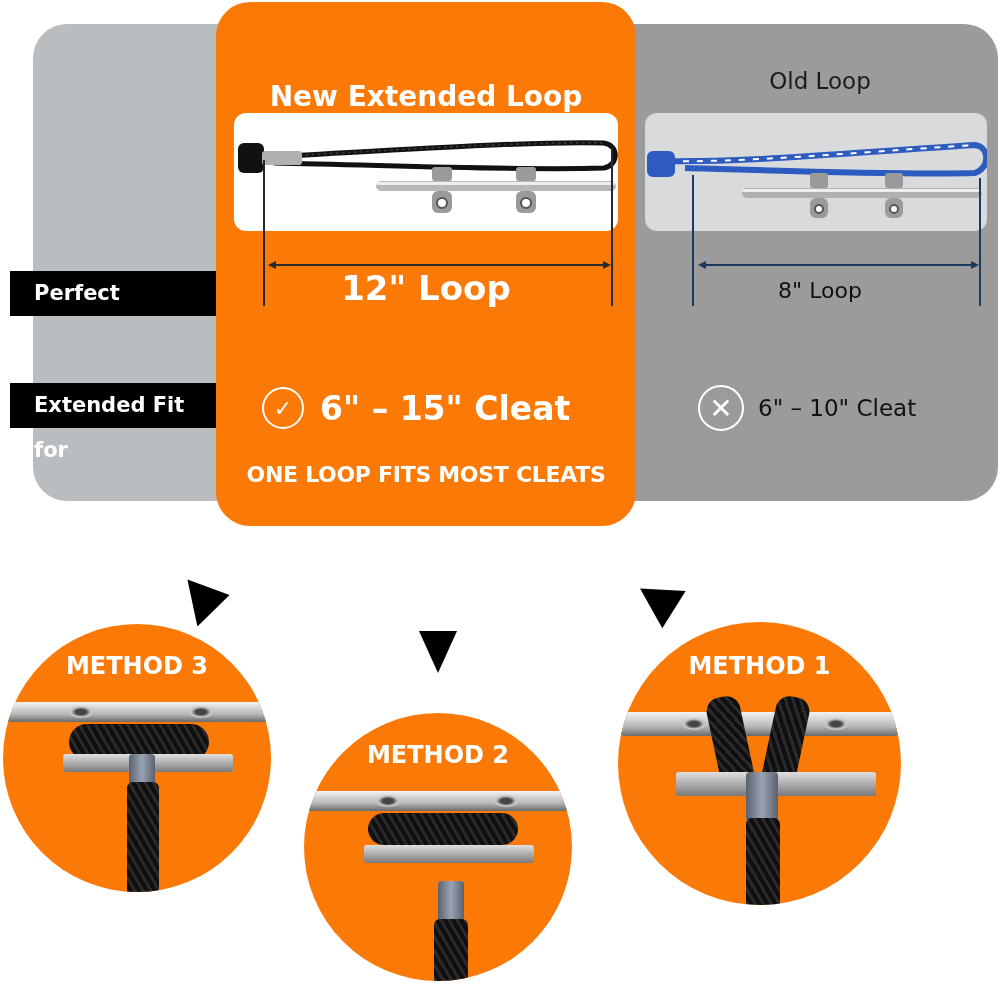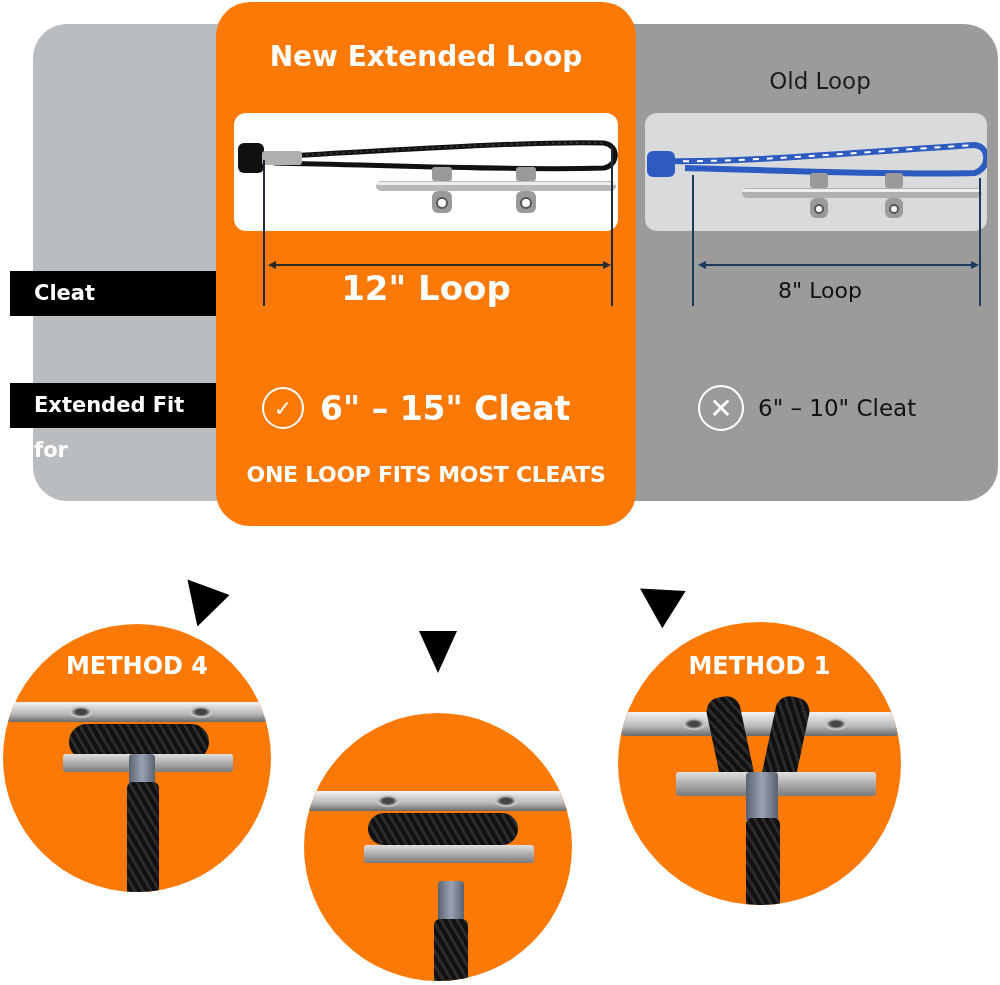--- a/index.html
+++ b/index.html
@@ -59,21 +59,21 @@
   #pointer-2 { left:419px; top:631px; border-left:19px solid transparent; border-right:19px solid transparent; border-bottom:none; border-top:42px solid #000; }
   #pointer-3 { left:637px; top:577px; border-top:22px solid transparent; border-bottom:22px solid transparent; border-right:40px solid #000; transform:rotate(32deg); }
 </style>
 </head>
 <body>
 
 <div id="left-panel" class="abs"></div>
 <div id="right-panel" class="abs"></div>
 <div id="new-panel" class="abs"></div>
 
-<div id="new-title" class="panel-title abs" style="left:216px;width:420px;right:auto;">New Extended Loop</div>
+<div id="new-title" class="panel-title abs" style="left:216px;width:420px;right:auto;margin-top:40px;">New Extended Loop</div>
 <div id="old-title" class="panel-title abs">Old Loop</div>
 
 <div id="new-photo" class="abs">
   <svg width="384" height="118">
     <path d="M12 45 C120 40, 280 28, 370 30 C385 32, 385 52, 370 55 C280 58, 150 52, 40 50" fill="none" stroke="#111" stroke-width="5"></path>
     <path d="M12 45 C120 40, 280 28, 370 30" fill="none" stroke="#333" stroke-width="2" stroke-dasharray="3 3"></path>
     <rect x="4" y="30" width="26" height="30" rx="6" fill="#111"></rect>
     <rect x="28" y="38" width="40" height="14" rx="3" fill="#b0b0b0"></rect>
     <rect x="142" y="68" width="240" height="10" rx="5" fill="#b8b8b8"></rect>
     <rect x="142" y="69" width="240" height="3" rx="2" fill="#eeeeee"></rect>
@@ -107,21 +107,21 @@
 <div class="measure-h" style="left:270px;top:264px;width:334px;"></div>
 <div class="arrow-l" style="left:268px;top:261px;"></div>
 <div class="arrow-r" style="left:603px;top:261px;"></div>
 
 <div class="measure-v" style="left:692px;top:175px;height:131px;background:#1b3a5e;"></div>
 <div class="measure-v" style="left:979px;top:178px;height:128px;background:#1b3a5e;"></div>
 <div class="measure-h" style="left:700px;top:264px;width:274px;background:#1b3a5e;"></div>
 <div class="arrow-l" style="left:698px;top:261px;border-right-color:#1b3a5e;"></div>
 <div class="arrow-r" style="left:971px;top:261px;border-left-color:#1b3a5e;"></div>
 
-<div id="label-length" class="row-label">Cleat</div>
+<div id="label-length" class="row-label">Perfect</div>
 <div id="label-fit" class="row-label">Extended Fit for</div>
 
 <div id="new-length" class="abs">12" Loop</div>
 <div id="old-length" class="abs">8" Loop</div>
 
 <div id="new-fit" class="abs">
   <span class="circle-icon">✓</span>
   <span>6" – 15" Cleat</span>
 </div>
 <div id="old-fit" class="abs">
@@ -129,31 +129,32 @@
   <span>6" – 10" Cleat</span>
 </div>
 
 <div id="tagline" class="abs">ONE LOOP FITS MOST CLEATS</div>
 
 <div id="pointer-1" class="pointer"></div>
 <div id="pointer-2" class="pointer"></div>
 <div id="pointer-3" class="pointer"></div>
 
 <div id="method-1" class="method">
-  <div class="method-label">METHOD 4</div>
+  <div class="method-label">METHOD 3</div>
   <div class="cleat-bar" style="left:0;top:78px;width:268px;"></div>
   <div class="cleat-hole" style="left:66px;top:82px;"></div>
   <div class="cleat-hole" style="left:186px;top:82px;"></div>
   <div class="rope" style="left:66px;top:100px;width:140px;height:36px;border-radius:18px;"></div>
   <div class="cleat-base" style="left:60px;top:130px;width:170px;"></div>
   <div class="sleeve" style="left:126px;top:130px;width:26px;height:28px;"></div>
   <div class="rope" style="left:124px;top:158px;width:32px;height:120px;border-radius:6px;"></div>
 </div>
 
 <div id="method-2" class="method">
+  <div class="method-label">METHOD 2</div>
   <div class="cleat-bar" style="left:0;top:78px;width:268px;"></div>
   <div class="cleat-hole" style="left:72px;top:82px;"></div>
   <div class="cleat-hole" style="left:190px;top:82px;"></div>
   <div class="rope" style="left:64px;top:100px;width:150px;height:32px;border-radius:16px;"></div>
   <div class="cleat-base" style="left:60px;top:132px;width:170px;"></div>
   <div class="sleeve" style="left:134px;top:168px;width:26px;height:38px;"></div>
   <div class="rope" style="left:130px;top:206px;width:34px;height:70px;border-radius:6px;"></div>
 </div>
 
 <div id="method-3" class="method">

